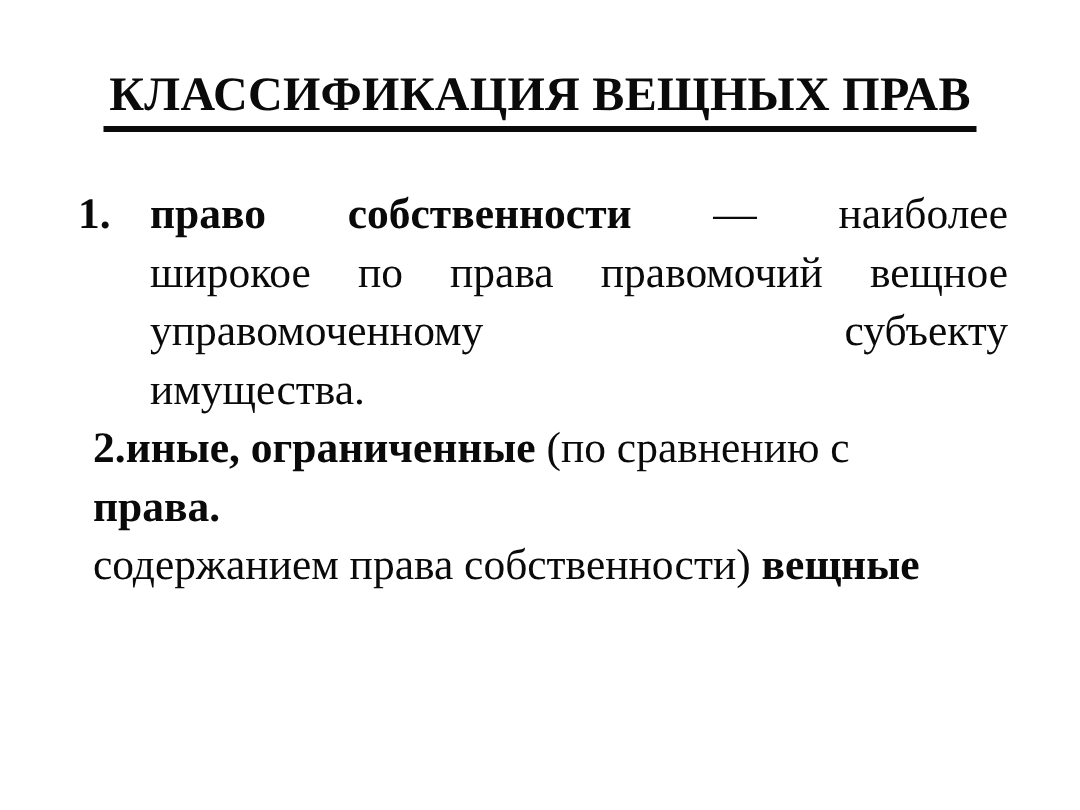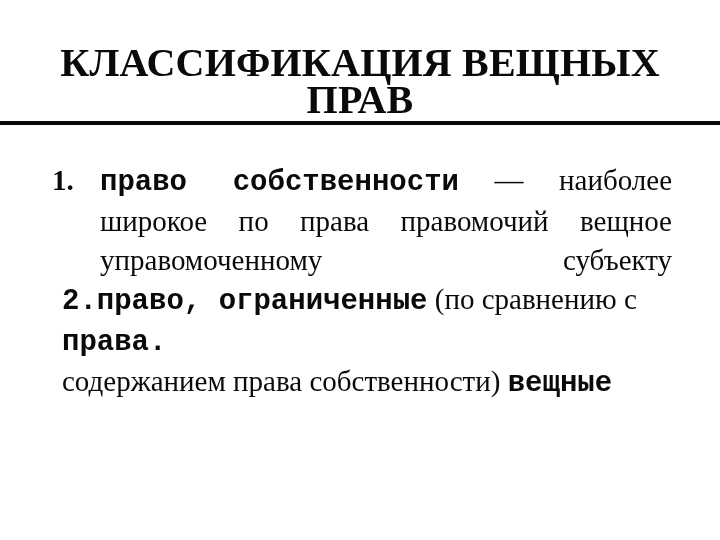--- a/index.html
+++ b/index.html
@@ -17,21 +17,21 @@
     width: 720px;
     height: 540px;
     background: #ffffff;
     color: #0a0a0a;
     font-family: "Liberation Serif", "DejaVu Serif", serif;
     box-sizing: border-box;
   }
   .title {
     margin: 44px 0 0 0;
     text-align: center;
-    font-size: 40px;
+    font-size: 32px;
     line-height: 37px;
     font-weight: bold;
     letter-spacing: 0.2px;
   }
   .title .underline {
     display: inline-block;
     border-bottom: 4px solid #0a0a0a;
     padding: 0 4px 3px 4px;
   }
   .slide-body {
@@ -49,33 +49,34 @@
   .item.hanging .line { padding-left: 48px; }
   .item.flush .line { padding-left: 10px; }
   .line {
     text-align: left;
     white-space: normal;
   }
   .line.just {
     text-align: justify;
     text-align-last: justify;
   }
-  .b { font-weight: bold; font-family: Liberation Mono, monospace; }
+  .b { font-weight: bold; }
 </style>
 </head>
 <body>
 
 <div class="slide">
   <h1 class="title"><span class="underline">КЛАССИФИКАЦИЯ ВЕЩНЫХ ПРАВ</span></h1>
   <div class="slide-body">
       <div class="item hanging">
         <span class="marker">1.</span>
         <div class="line just"><span class="b">право собственности</span><span> — наиболее</span></div>
         <div class="line just"><span>широкое по права правомочий вещное</span></div>
         <div class="line just"><span>управомоченному субъекту</span></div>
+        <div class="line"><span>имущества.</span></div>
       </div>
       <div class="item flush">
-        <div class="line"><span class="b">2.</span><span class="b">право, ограниченные</span><span> (по сравнению с</span></div>
+        <div class="line"><span class="b">2.</span><span class="b">иные, ограниченные</span><span> (по сравнению с</span></div>
         <div class="line"><span class="b">права.</span></div>
         <div class="line"><span>содержанием права собственности) </span><span class="b">вещные</span></div>
       </div>
     </div>
 </div>
 
 </body></html>

